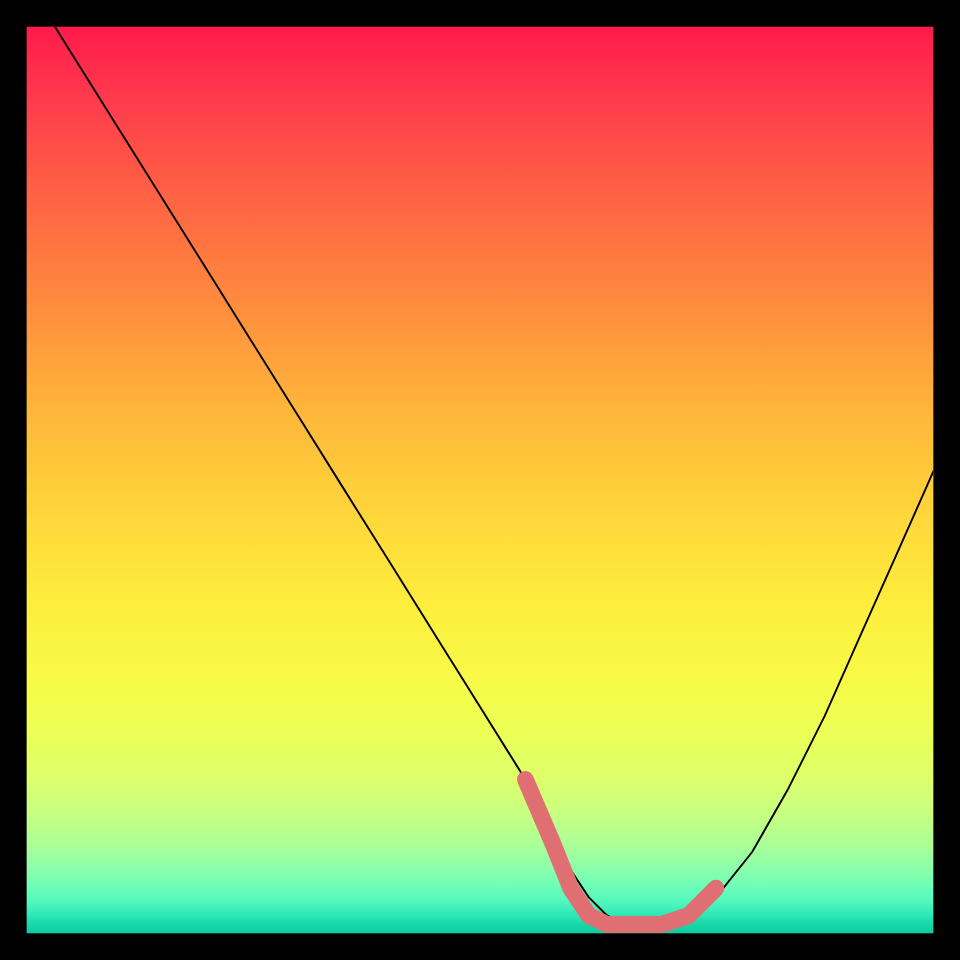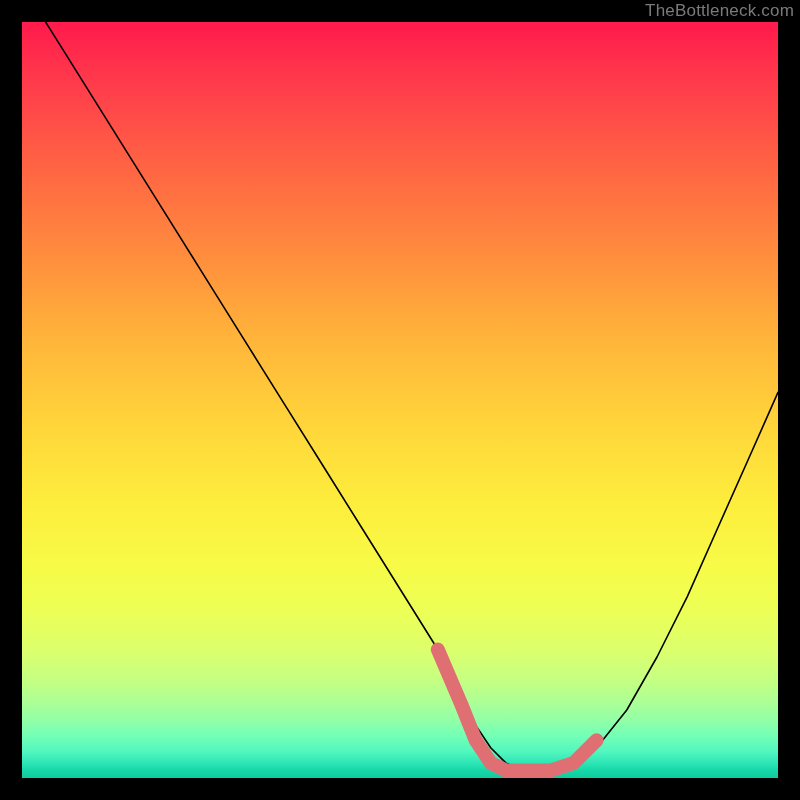--- a/index.html
+++ b/index.html
@@ -81,14 +81,13 @@
     <div class="gradient"></div>
     <svg class="curve-svg" viewBox="0 0 756 756" preserveAspectRatio="none">
       <g>
         <path id="curve-path" fill="none" stroke="#000" stroke-width="1.6" stroke-linecap="round" stroke-linejoin="round" d="M0.0 -37.8 L37.8 22.7 L75.6 83.2 L113.4 143.6 L151.2 204.1 L189.0 264.6 L226.8 325.1 L264.6 385.6 L302.4 446.0 L340.2 506.5 L378.0 567.0 L415.8 627.5 L438.5 672.8 L453.6 703.1 L468.7 725.8 L483.8 740.9 L499.0 748.4 L514.1 748.4 L529.2 748.4 L551.9 740.9 L574.6 725.8 L604.8 688.0 L635.0 635.0 L665.3 574.6 L695.5 506.5 L725.8 438.5 L756.0 370.4"></path>
       </g>
       <g>
         <path id="marker-path" fill="none" stroke="#e06f73" stroke-width="14" stroke-linecap="round" stroke-linejoin="round" d="M415.8 627.5 L438.5 680.4 L453.6 718.2 L468.7 740.9 L483.8 748.4 L499.0 748.4 L514.1 748.4 L529.2 748.4 L551.9 740.9 L574.6 718.2"></path>
       </g>
     </svg>
   </div>
-  <div class="watermark">TheBottleneck.com</div>
 </div>
 
 </body></html>

